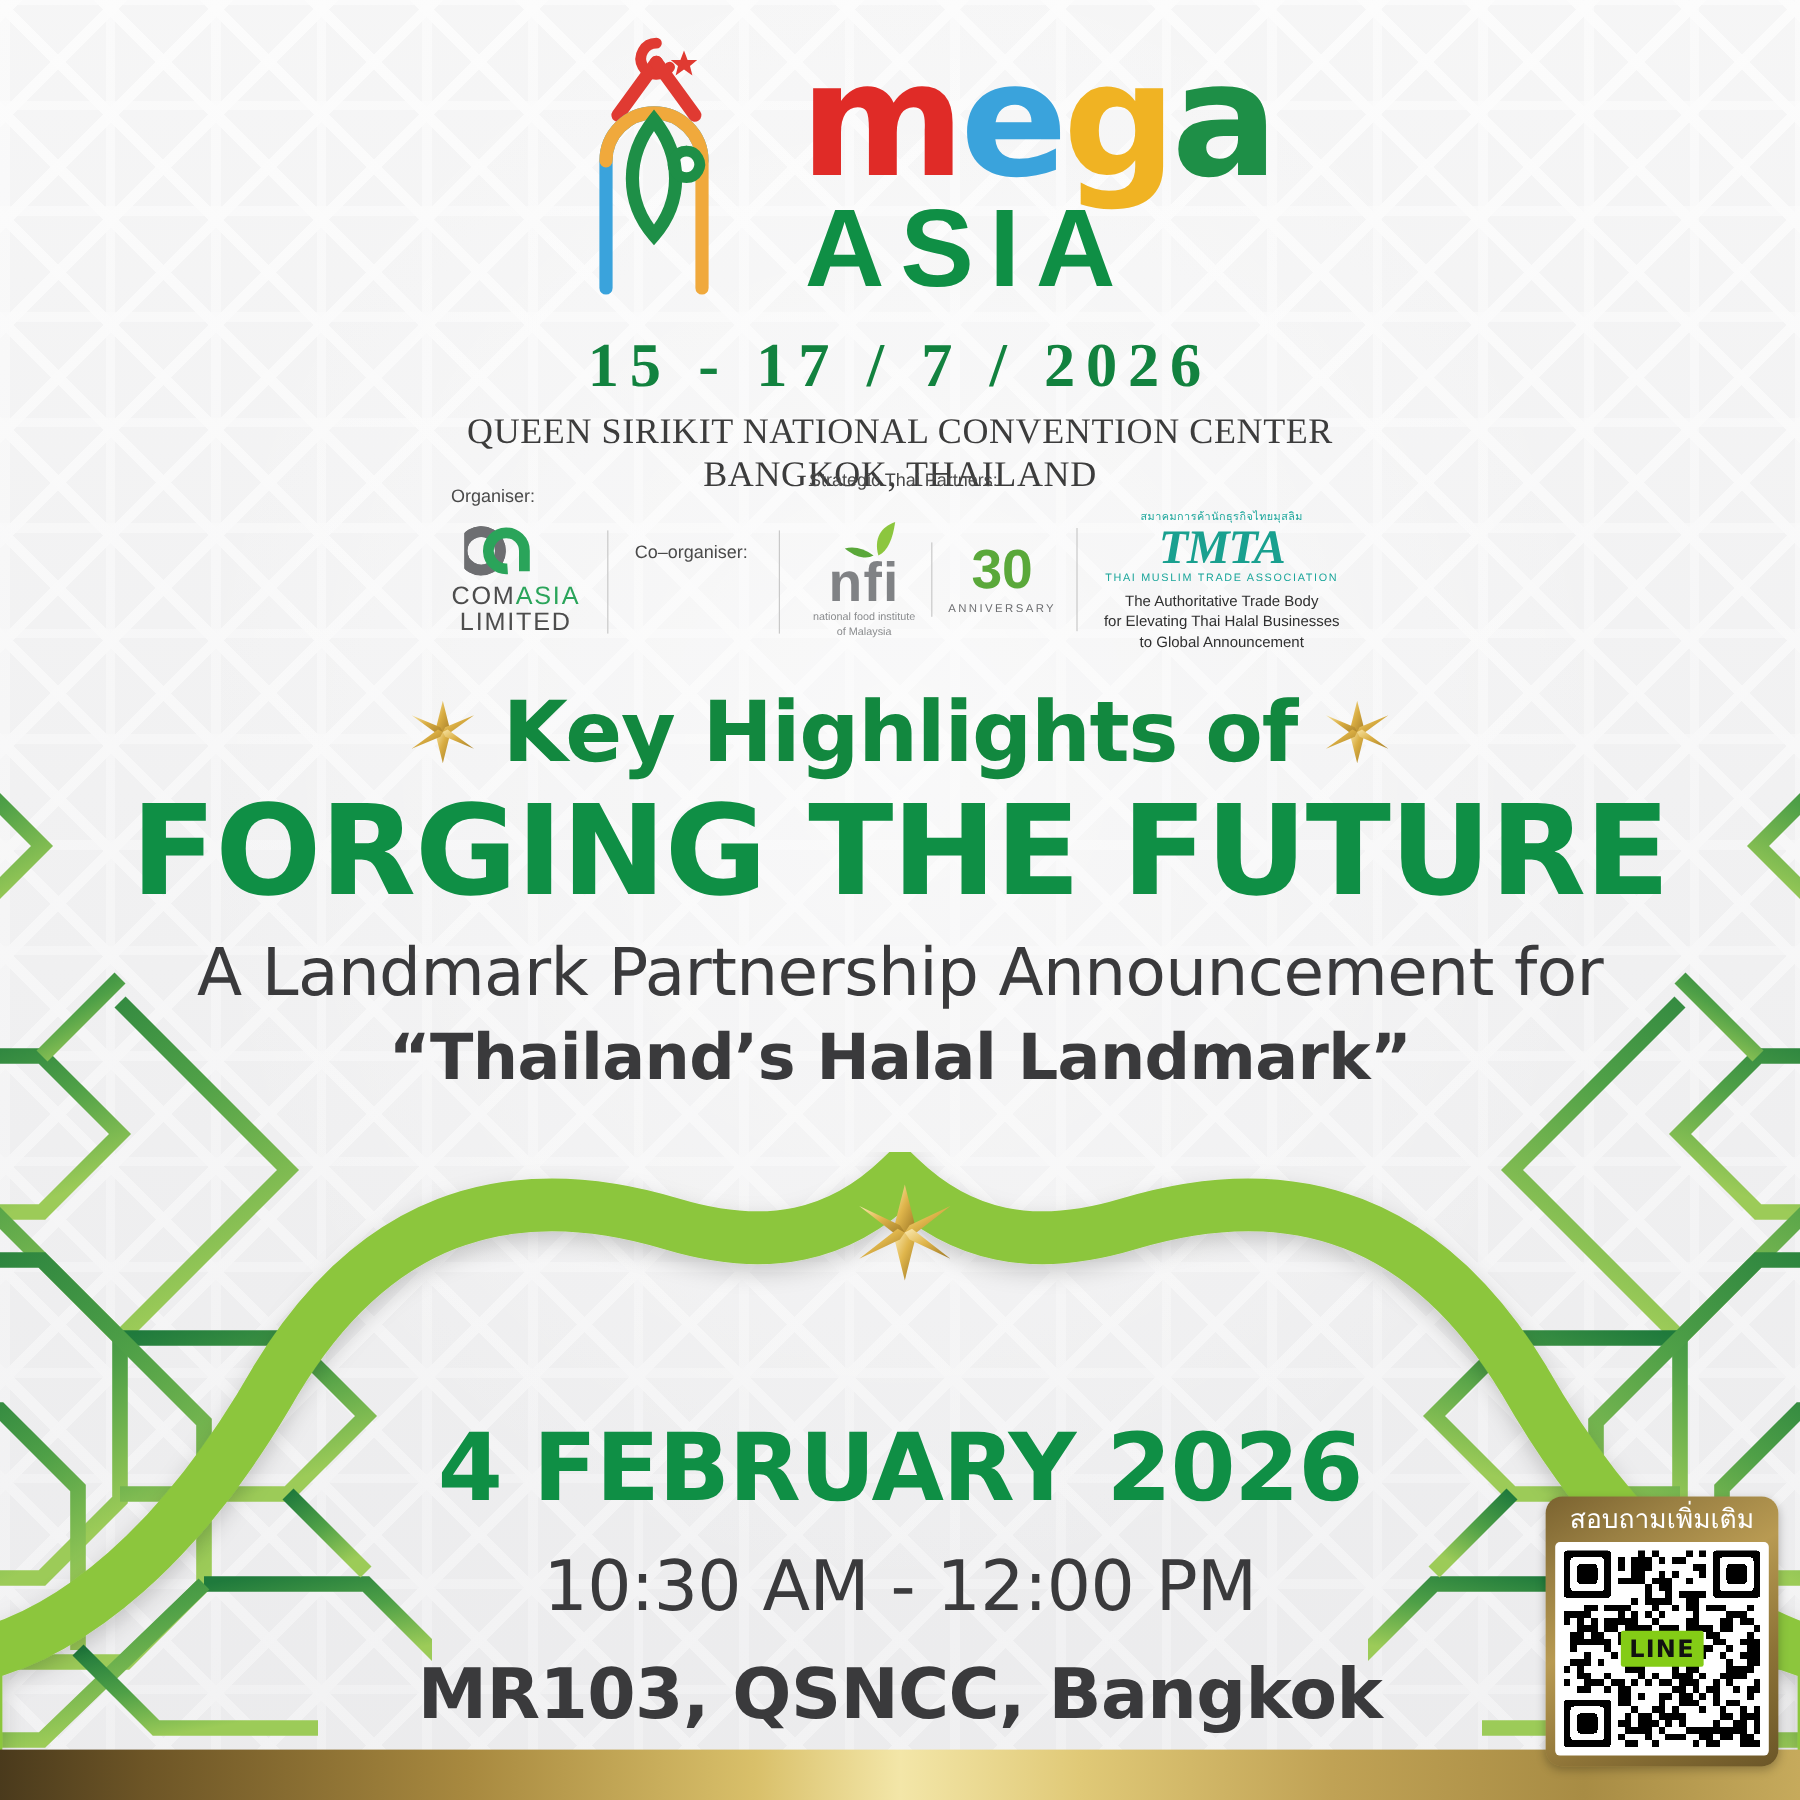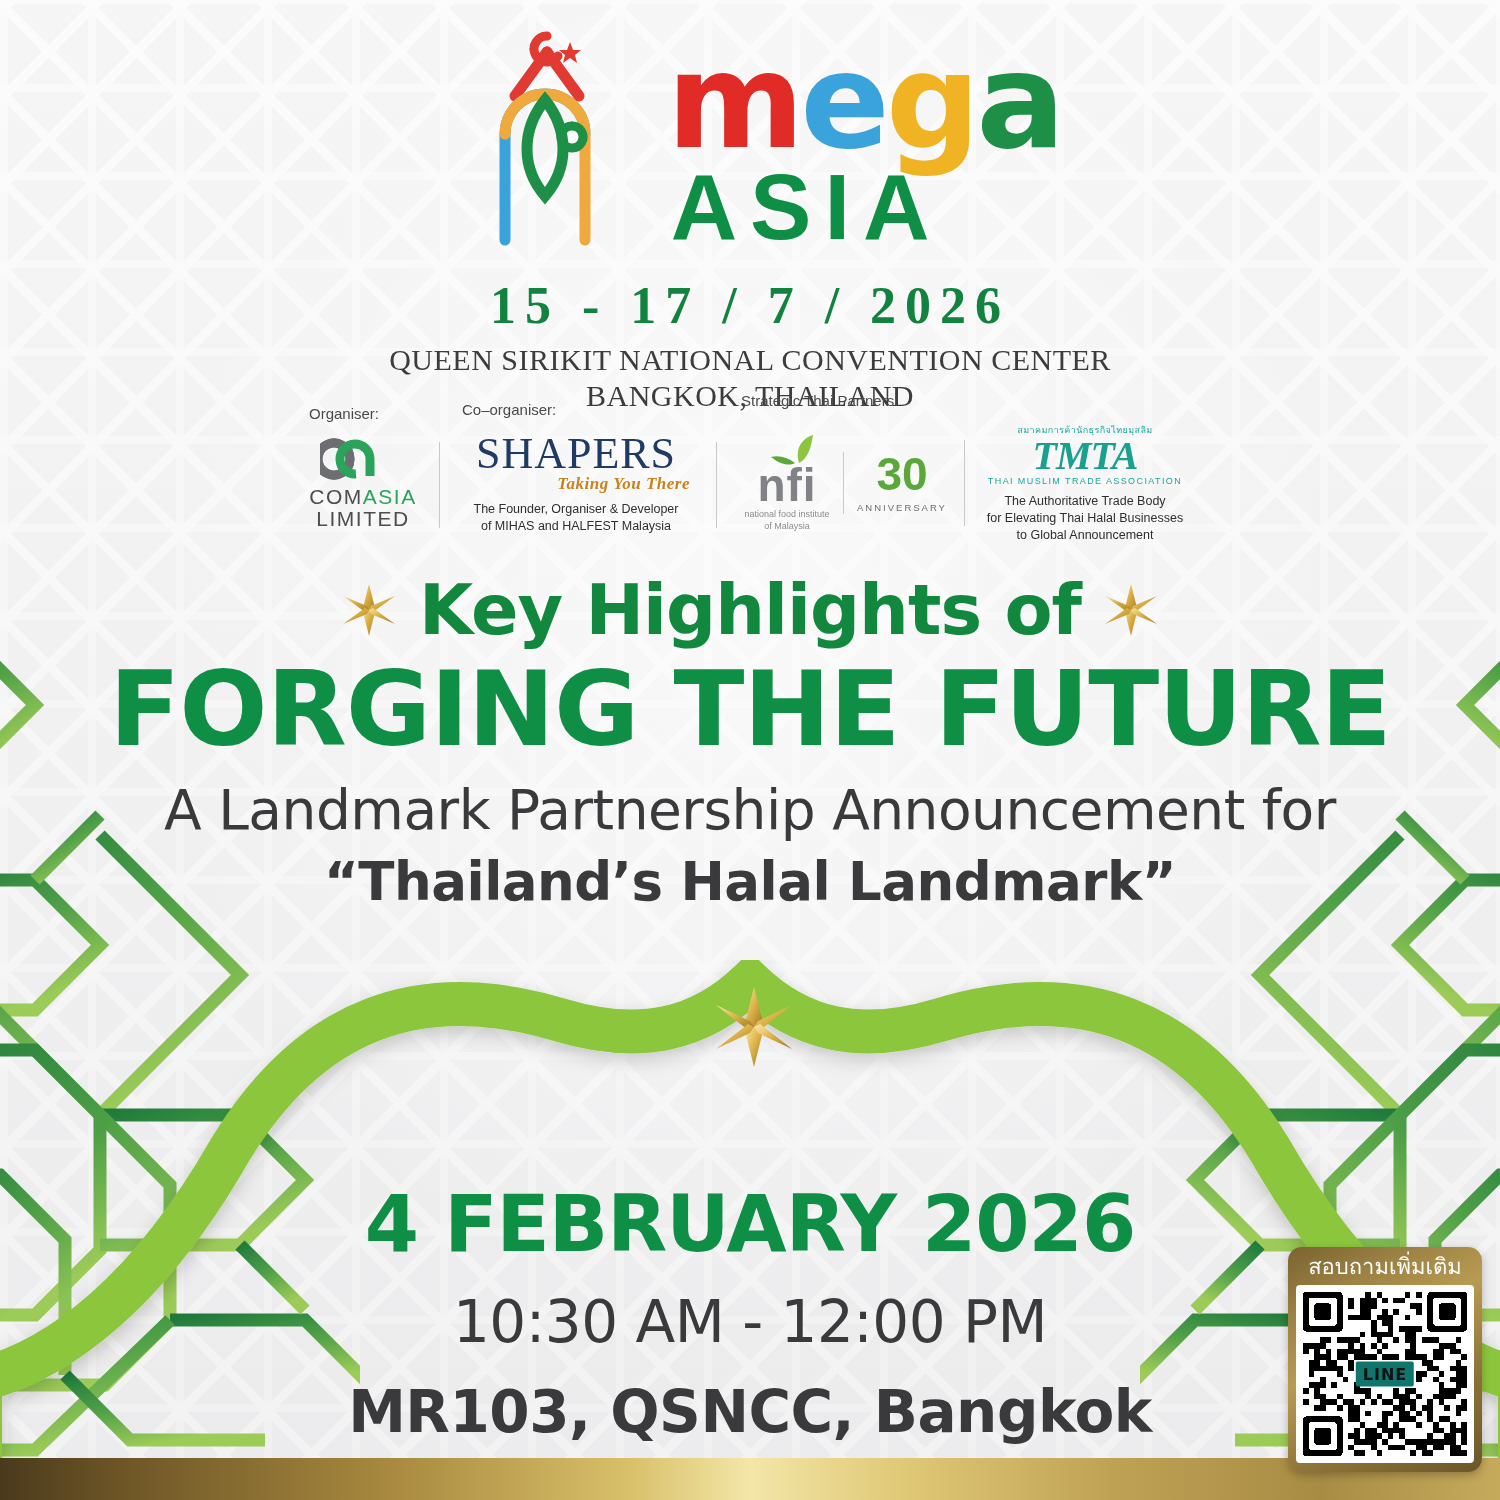--- a/index.html
+++ b/index.html
@@ -151,22 +151,22 @@
     box-shadow:0 3px 8px rgba(0,0,0,.25);
   }
   .qr-title{
     font-family:"DejaVu Sans", sans-serif;font-size:22px;color:#ffffff;text-align:center;
     line-height:1.1;margin-bottom:6px;font-weight:400;
   }
   .qr-box{background:#fff;border-radius:4px;padding:7px;position:relative;}
   .qr-canvas{display:block;width:100%;height:auto;}
   .qr-line-lbl{
     position:absolute;left:50%;top:50%;transform:translate(-50%,-50%);
-    background:#0f766e;padding:3px 7px;border-radius:2px;
-    font-family:"DejaVu Sans", sans-serif;font-weight:700;font-size:16px;
+    background:#84cc16;padding:3px 7px;border-radius:2px;
+    font-family:"DejaVu Sans", sans-serif;font-weight:700;font-size:20px;
     letter-spacing:1px;color:#111;
   }
 </style>
 </head>
 <body>
 
 <div id="poster">
 
   <div class="bg-texture"></div>
   <div class="bg-vignette"></div>
@@ -272,28 +272,20 @@
             <span>LIMITED</span>
           </div>
         </div>
       </div>
     </div>
 
     <div class="vdiv" style="margin-top:34px;"></div>
 
     <div class="partner-block" style="margin-left:6px;">
       <div class="plabel">Co–organiser:</div>
-      <div class="logo-cell" style="width:228px;">
-        <div class="shapers-word">SHAPERS</div>
-        <div class="shapers-tag">Taking You There</div>
-        <div class="caption">
-          <span>The Founder, Organiser &amp; Developer</span><br>
-          <span>of MIHAS and HALFEST Malaysia</span>
-        </div>
-      </div>
     </div>
 
     <div class="vdiv" style="margin-top:34px;margin-left:26px;"></div>
 
     <div class="partner-block" style="margin-left:8px;">
       <div class="plabel">Strategic Thai Partners:</div>
       <div class="logo-strip">
 
         <div class="logo-cell" style="width:92px;">
           <svg width="64" height="30" viewBox="0 0 64 30">

